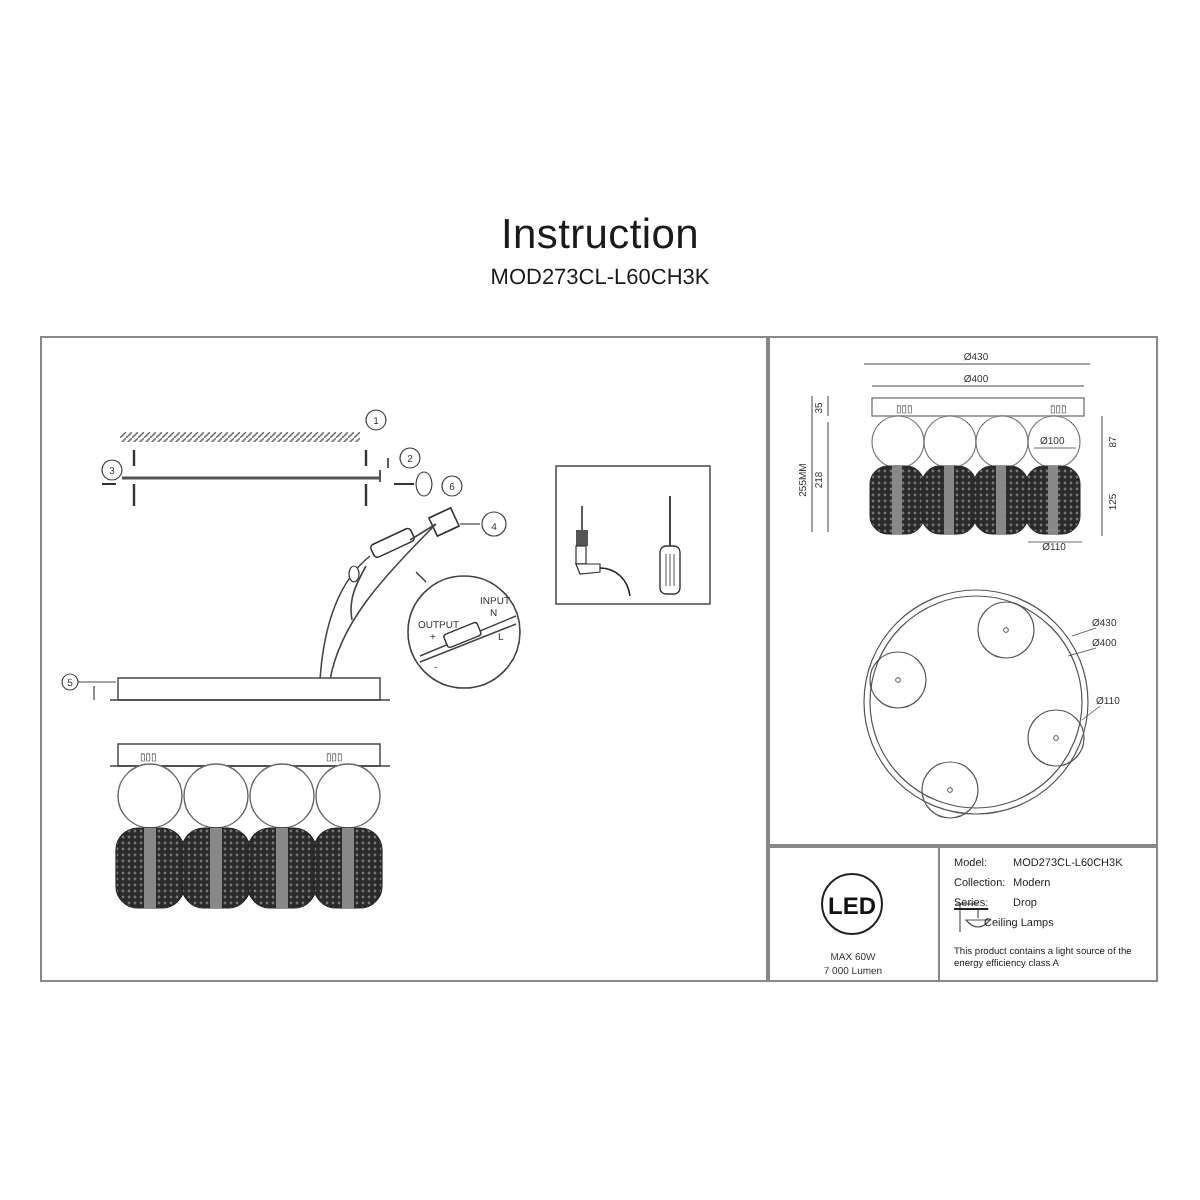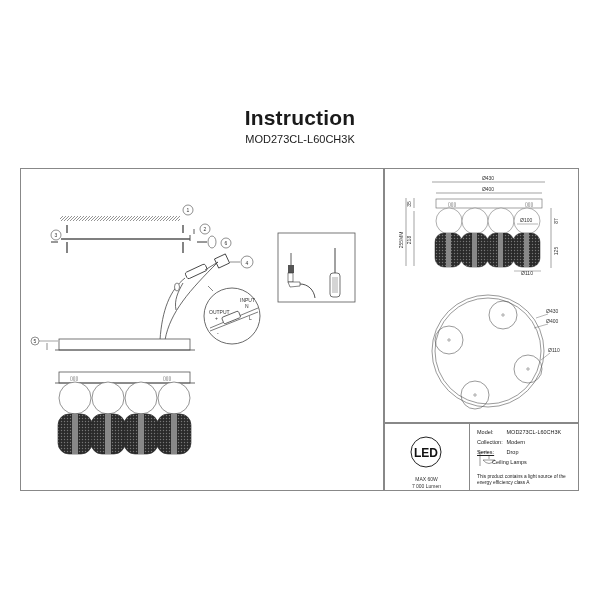--- a/index.html
+++ b/index.html
@@ -1,19 +1,19 @@
 <!DOCTYPE html>
 <html><head>
 <meta charset="utf-8">
 <style>
   html, body { margin: 0; padding: 0; background: #ffffff; }
   body { width: 600px; height: 600px; position: relative; overflow: hidden;
          font-family: "Liberation Sans", sans-serif; color: #1a1a1a; }
   .title { position: absolute; left: 0; width: 600px; top: 106px; text-align: center;
-           font-size: 21px; font-weight: bold; letter-spacing: 0.2px; }
+           font-size: 21px; font-weight: normal; letter-spacing: 0.2px; }
   .subtitle { position: absolute; left: 0; width: 600px; top: 133px; text-align: center;
               font-size: 11px; }
   .frame { position: absolute; left: 20px; top: 168px; width: 559px; height: 323px;
            border: 1.5px solid #888; box-sizing: border-box; }
   .vdiv { position: absolute; left: 383px; top: 168px; width: 1.5px; height: 323px; background: #888; }
   .hdiv { position: absolute; left: 383px; top: 422px; width: 196px; height: 1.5px; background: #888; }
   .vdiv2 { position: absolute; left: 469px; top: 422px; width: 1px; height: 69px; background: #888; }
   svg { position: absolute; overflow: visible; }
   .led-text { position: absolute; left: 384px; width: 85px; text-align: center; font-size: 5px; color: #333; }
   .spec { position: absolute; left: 477px; font-size: 5.5px; color: #222; }

